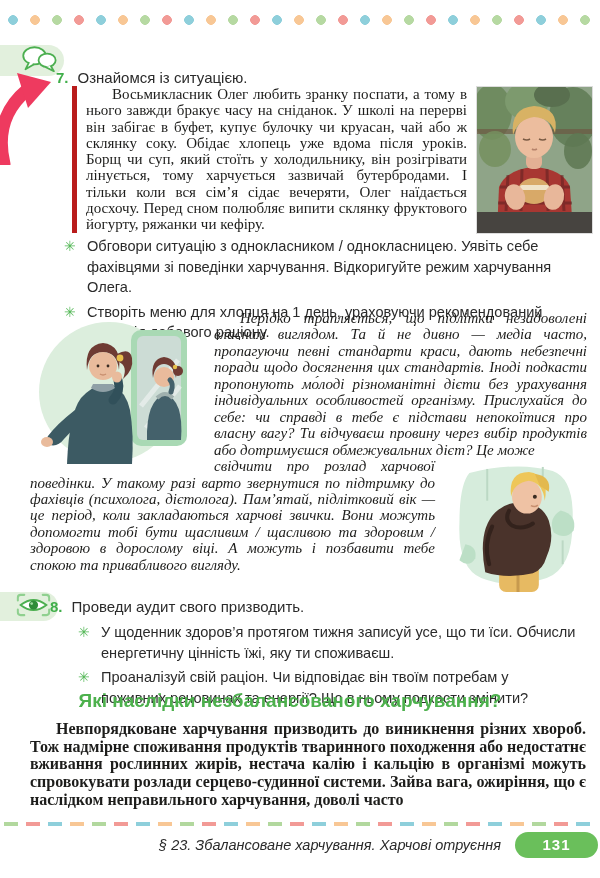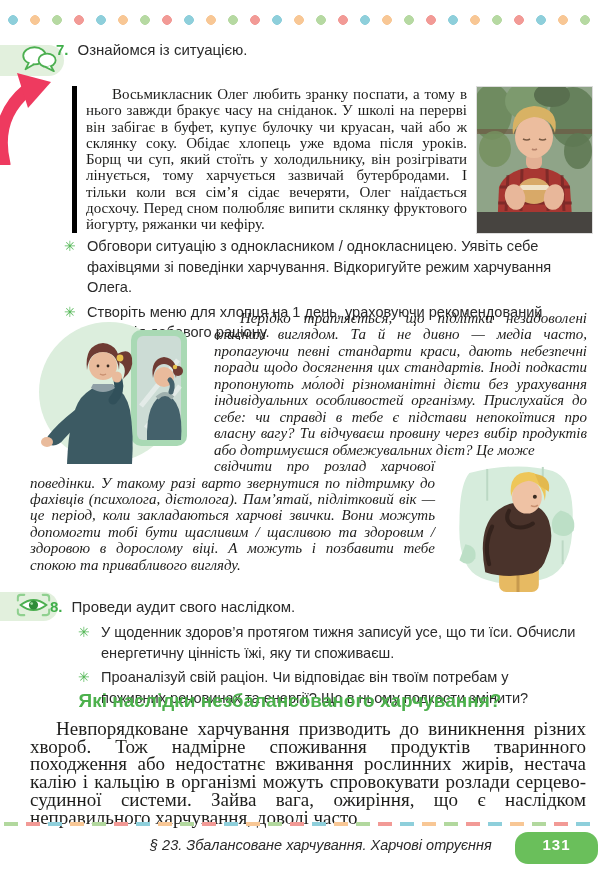--- a/index.html
+++ b/index.html
@@ -23,27 +23,27 @@
   
   .marker-pill{position:absolute;left:0;background:#e2f0dd;border-radius:0 16px 16px 0;
     display:flex;align-items:center;justify-content:flex-end;padding-right:7px;box-sizing:border-box;}
   .marker7{top:45px;width:64px;height:31px;}
   .marker8{top:592px;width:58px;height:29px;}
 
   .arrow-wrap{position:absolute;left:-3px;top:73px;width:56px;height:93px;}
 
   
   .task-head{position:absolute;font-family:"Liberation Sans",sans-serif;font-size:15px;color:#2b2b2b;}
-  .task7-head{top:41px;left:56px;}
+  .task7-head{top:69px;left:56px;}
   .task8-head{top:598px;left:50px;}
   .task-num{color:#3fae49;font-weight:bold;margin-right:9px;}
 
   
   .story-row{position:absolute;top:86px;left:72px;right:7px;display:flex;align-items:flex-start;}
-  .story-text{flex:1;border-left:5px solid #000000;padding-left:9px;
+  .story-text{flex:1;border-left:5px solid #b91c1c;padding-left:9px;
     font-size:15px;line-height:16.3px;text-align:justify;text-indent:26px;}
   .photo-frame{width:115px;height:146px;margin-left:9px;border:1px solid #ddd;flex:none;}
 
   
   .bullets{position:absolute;list-style:none;margin:0;padding:0;
     font-family:"Liberation Sans",sans-serif;font-size:14.6px;line-height:20.5px;color:#2b2b2b;}
   .bullets7{top:236px;left:64px;width:508px;}
   .bullets8{top:622px;left:78px;width:498px;}
   .bullets li{display:flex;margin-bottom:4px;}
   .bullet-mark{color:#55b858;width:23px;flex:none;font-size:14px;}
@@ -52,26 +52,26 @@
   .appearance{position:absolute;top:310px;left:30px;width:557px;
     font-size:15px;line-height:16.45px;text-align:justify;font-style:italic;}
   .para-a .indent{display:block;text-indent:26px;}
   .illus-woman{float:left;width:172px;height:150px;margin:4px 10px 2px 2px;}
   .illus-boy{float:right;width:140px;height:131px;margin:3px 0 0 12px;}
 
   
   .green-heading{position:absolute;top:690px;left:0;width:580px;margin:0;text-align:center;
     font-family:"Liberation Sans",sans-serif;font-weight:bold;font-size:19px;color:#4db14d;}
   .final-para{position:absolute;top:720px;left:30px;width:556px;margin:0;
-    font-size:19px;line-height:17.7px;text-align:justify;text-indent:26px;}
-
-  
-  .footer-title{position:absolute;top:837px;left:150px;width:360px;
+    font-size:16px;line-height:17.7px;text-align:justify;text-indent:26px;font-weight:bold;}
+
+  
+  .footer-title{position:absolute;top:837px;left:150px;width:360px;text-align:center;
     font-family:"Liberation Sans",sans-serif;font-style:italic;font-size:14.5px;color:#2b2b2b;}
-  .page-badge{position:absolute;top:832px;left:515px;width:83px;height:32px;background:#6abf5b;
+  .page-badge{position:absolute;top:832px;left:515px;width:83px;height:26px;background:#6abf5b;
     border-radius:13px;color:#fff;font-family:"Liberation Sans",sans-serif;font-weight:bold;
     font-size:15px;text-align:center;line-height:25px;letter-spacing:1px;}
 </style>
 </head>
 <body>
 
 <div class="page">
 
   <div class="dots-border"></div>
 
@@ -215,21 +215,21 @@
           <path d="M36 18 V21 Q36 24 33 24 H29"></path>
           <path d="M9 24 H5 Q2 24 2 21 V18"></path>
         </g>
         <path d="M5 13 Q19 2 33 13 Q19 24 5 13 Z" fill="#ffffff" stroke="#4caf50" stroke-width="2"></path>
         <circle cx="19" cy="13" r="5" fill="#2f8c38"></circle>
         <circle cx="17" cy="11.5" r="1.5" fill="#9fd89f"></circle>
       </svg>
     </span>
   </div>
   <div class="task-head task8-head">
-    <span class="task-num">8.</span><span>Проведи аудит свого наслідком.</span>
+    <span class="task-num">8.</span><span>Проведи аудит свого призводить.</span>
   </div>
 
   <ul class="bullets bullets8">
     <li>
       <span class="bullet-mark">✳</span>
       <span>У щоденник здоров’я протягом тижня записуй усе, що ти їси. Обчисли енергетичну цінність їжі, яку ти споживаєш.</span>
     </li>
     <li>
       <span class="bullet-mark">✳</span>
       <span>Проаналізуй свій раціон. Чи відповідає він твоїм потребам у поживних речовинах та енергії? Що в ньому подкасти змінити?</span>

